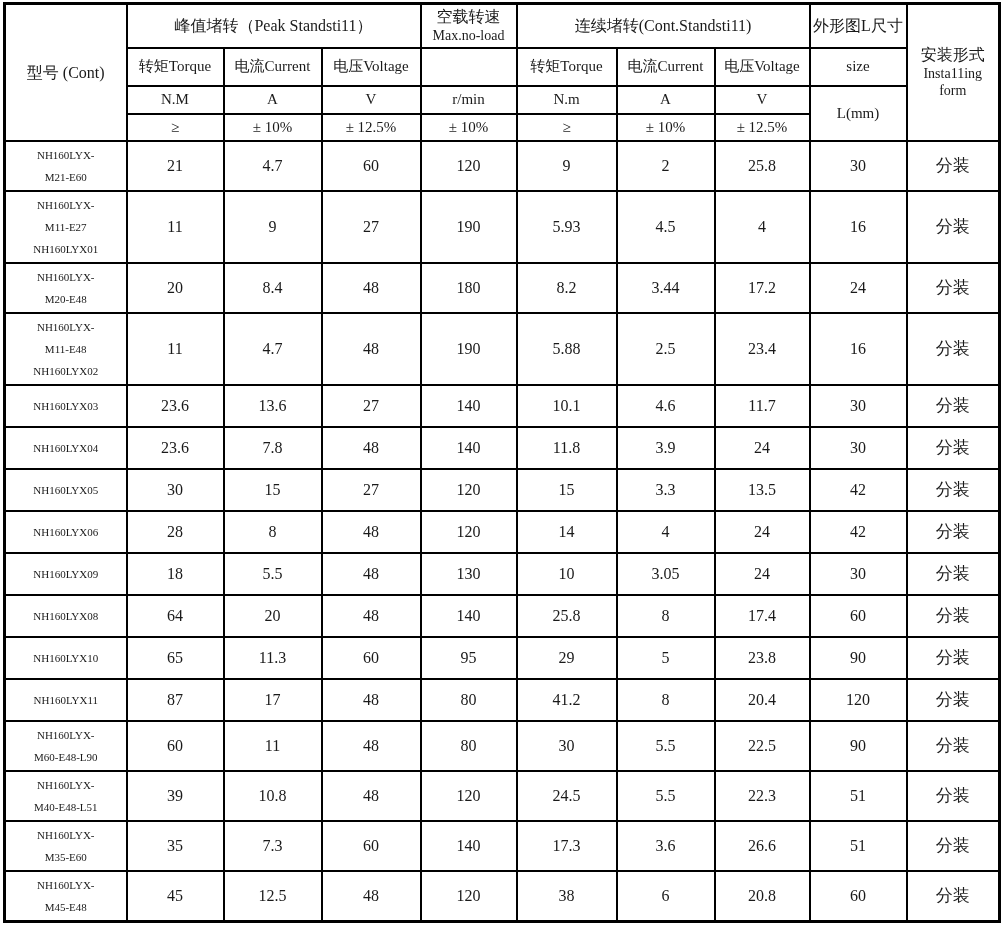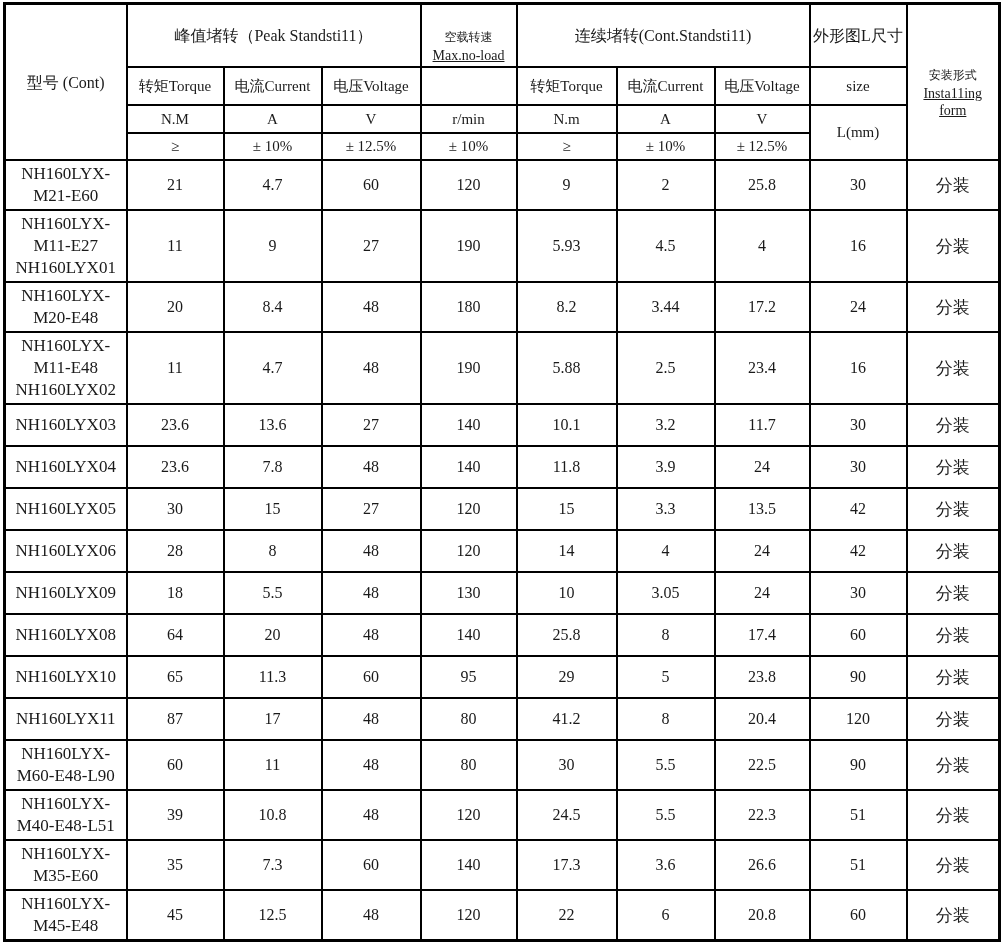--- a/index.html
+++ b/index.html
@@ -26,32 +26,32 @@
     vertical-align: middle;
     font-weight: normal;
     padding: 2px 1px;
     overflow: hidden;
   }
   
   tr.hdr-title > th { height: 44px; font-size: 16px; line-height: 19px; }
   tr.hdr-sub   > th { height: 38px; font-size: 15px; }
   tr.hdr-unit  > th { height: 28px; font-size: 15px; }
   tr.hdr-tol   > th { height: 27px; font-size: 15px; }
-  th .en-small { font-size: 14px; line-height: 17px; text-decoration: underline; }
-  th .cn-line  { font-size: 12px; line-height: 20px; margin-top: 20px; }
+  th .en-small { font-size: 14px; line-height: 17px; }
+  th .cn-line  { font-size: 16px; line-height: 20px; }
   .gte { font-size: 18px; }
   
   tbody td {
     height: 42px;
     font-size: 16px;
   }
   td.model-cell {
     white-space: pre-line;
     line-height: 22px;
-    font-size: 17px;
+    font-size: 11px;
     padding: 2px 2px;
     margin-left: 31px;
   }
   td.install-cell { font-size: 17px; }
 </style>
 </head>
 <body>
 
 <div class="sheet">
   <table class="spec">
@@ -168,21 +168,21 @@
           <td>16</td>
           <td class="install-cell">分装</td>
         </tr>
         <tr>
           <td class="model-cell">NH160LYX03</td>
           <td>23.6</td>
           <td>13.6</td>
           <td>27</td>
           <td>140</td>
           <td>10.1</td>
-          <td>3.2</td>
+          <td>4.6</td>
           <td>11.7</td>
           <td>30</td>
           <td class="install-cell">分装</td>
         </tr>
         <tr>
           <td class="model-cell">NH160LYX04</td>
           <td>23.6</td>
           <td>7.8</td>
           <td>48</td>
           <td>140</td>
@@ -303,21 +303,21 @@
           <td>51</td>
           <td class="install-cell">分装</td>
         </tr>
         <tr>
           <td class="model-cell">NH160LYX-
 M45-E48</td>
           <td>45</td>
           <td>12.5</td>
           <td>48</td>
           <td>120</td>
-          <td>22</td>
+          <td>38</td>
           <td>6</td>
           <td>20.8</td>
           <td>60</td>
           <td class="install-cell">分装</td>
         </tr>
       </tbody>
   </table>
 </div>
 
 </body></html>

